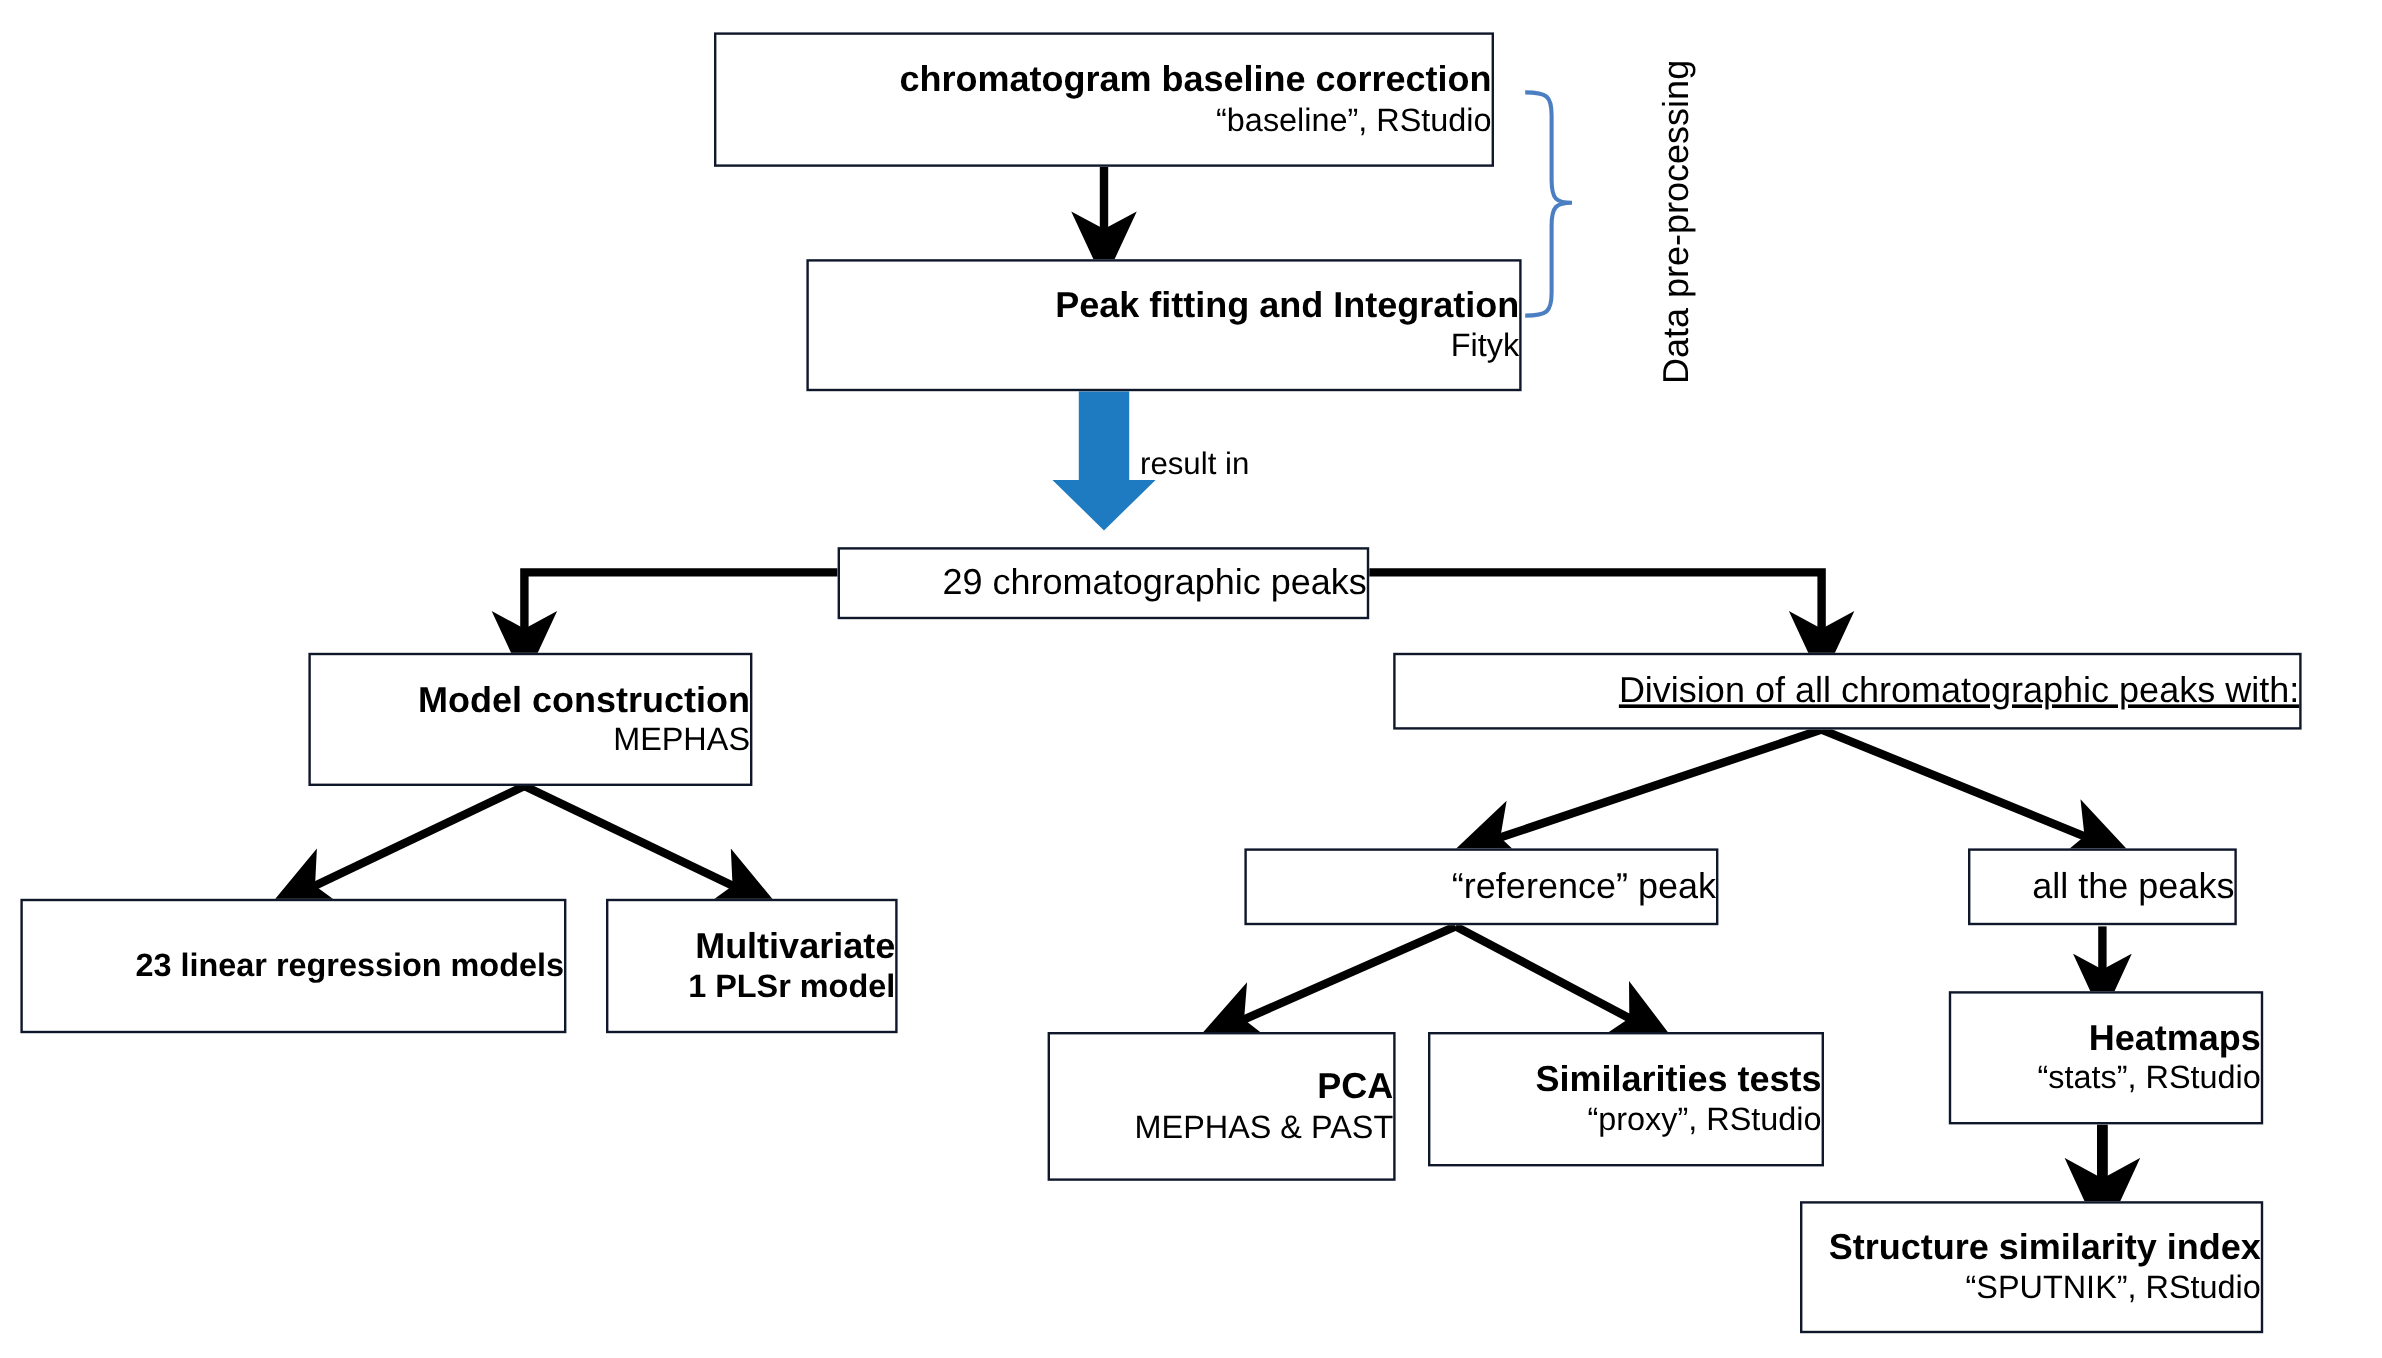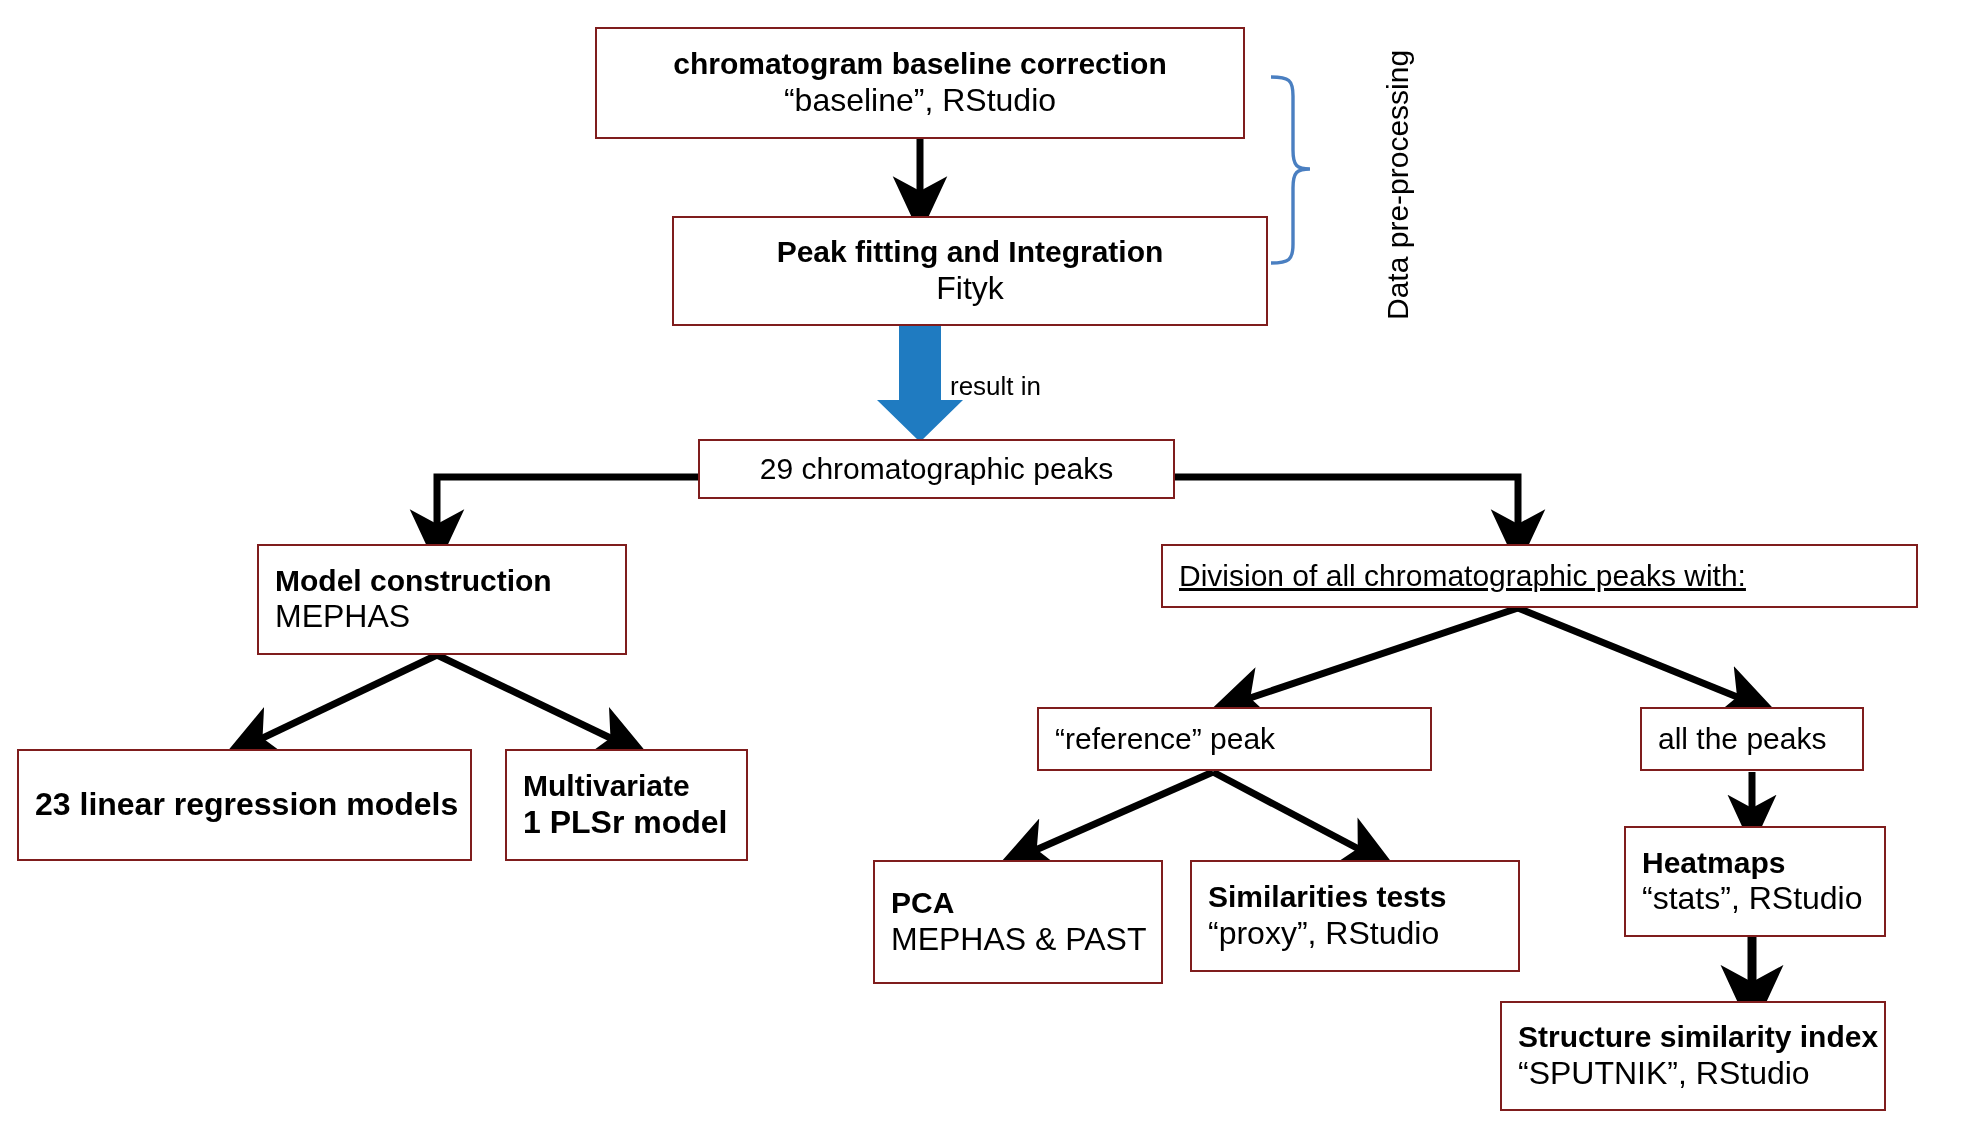--- a/index.html
+++ b/index.html
@@ -23,38 +23,39 @@
     left: 0;
     top: 0;
     width: 1985px;
     height: 1132px;
     pointer-events: none;
   }
   .node {
     position: absolute;
     box-sizing: border-box;
     background: #ffffff;
-    border: 2px solid #7f1d1d;
+    border: 2px solid #0f172a;
     display: flex;
     flex-direction: column;
     justify-content: center;
     z-index: 5;
+    align-items: flex-end;
   }
   .node .ln {
     display: block;
     white-space: nowrap;
     line-height: 1.18;
   }
   .node.center .ln { text-align: center; }
   .node.leftal { padding-left: 16px; }
   .node.leftal .ln { text-align: left; }
   .t-bold { font-weight: bold; }
   .t-reg  { font-weight: normal; }
   .s30 { font-size: 30px; }
-  .s29 { font-size: 32px; }
+  .s29 { font-size: 27px; }
 
   .freetext {
     position: absolute;
     white-space: nowrap;
     font-size: 26px;
     line-height: 1.15;
     z-index: 6;
   }
   .vtext {
     position: absolute;
@@ -115,21 +116,21 @@
   <div class="node center" style="left:595px; top:27px; width:650px; height:112px;">
     <span class="ln t-bold s30">chromatogram baseline correction</span>
     <span class="ln t-reg s29">“baseline”, RStudio</span>
   </div>
 
   <div class="node center" style="left:672px; top:216px; width:596px; height:110px;">
     <span class="ln t-bold s30">Peak fitting and Integration</span>
     <span class="ln t-reg s29">Fityk</span>
   </div>
 
-  <div class="node center" style="left:698px; top:439px; width:477px; height:60px; border-width:2px;">
+  <div class="node center" style="left:698px; top:456px; width:443px; height:60px; border-width:2px;">
     <span class="ln t-reg s30">29 chromatographic peaks</span>
   </div>
 
   <div class="node leftal" style="left:257px; top:544px; width:370px; height:111px;">
     <span class="ln t-bold s30">Model construction</span>
     <span class="ln t-reg s29">MEPHAS</span>
   </div>
 
   <div class="node leftal" style="left:1161px; top:544px; width:757px; height:64px; border-width:2px;text-decoration:underline;">
     <span class="ln t-reg s30">Division of all chromatographic peaks with:</span>

